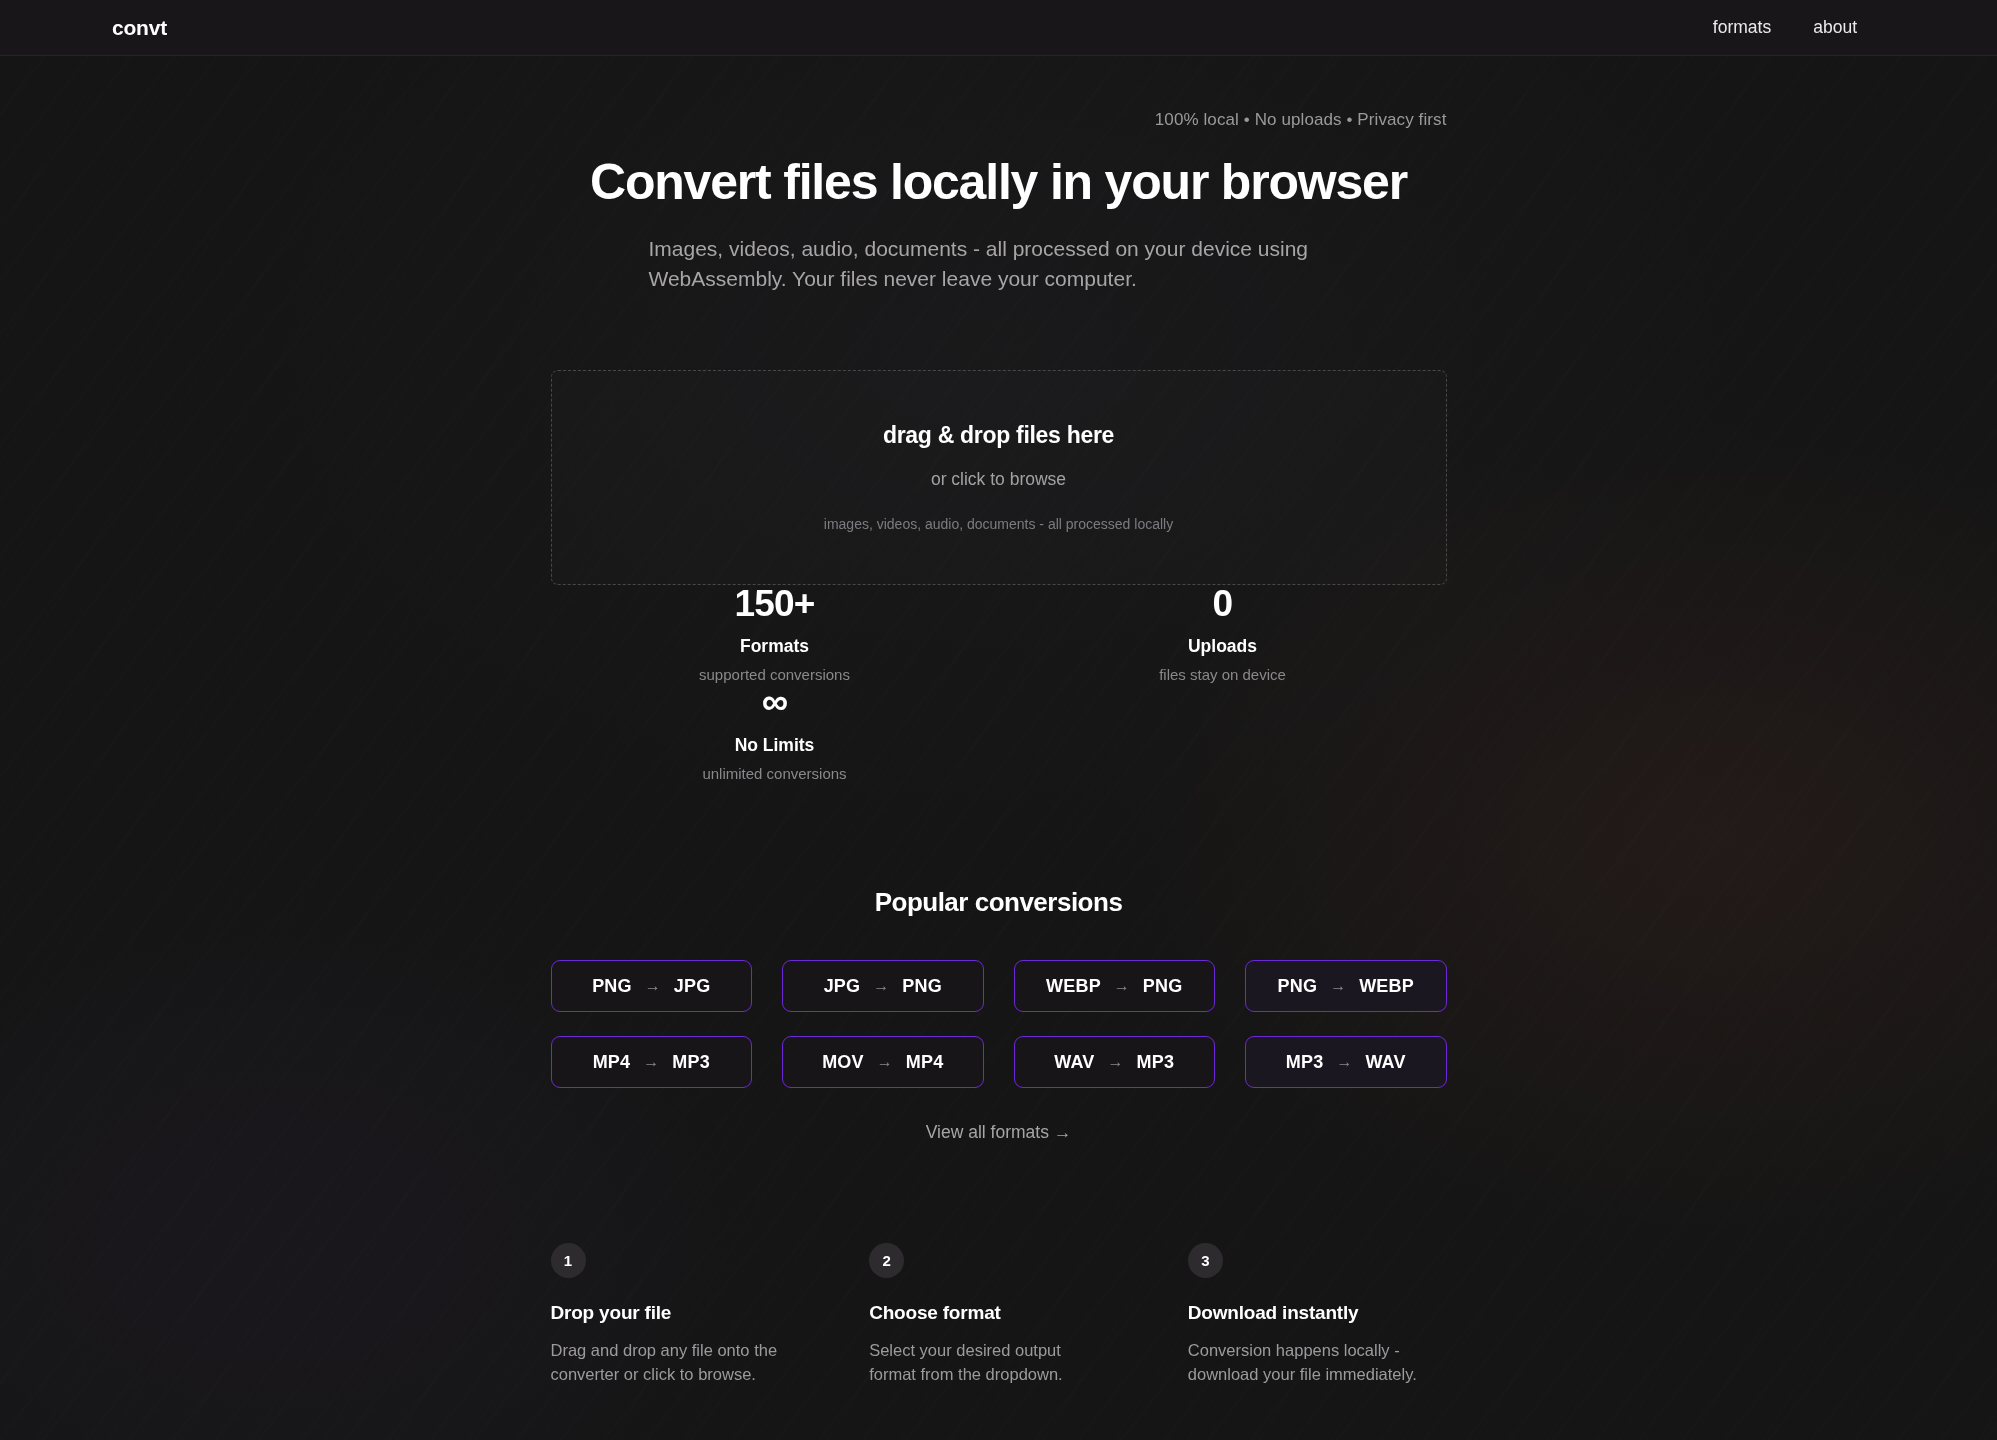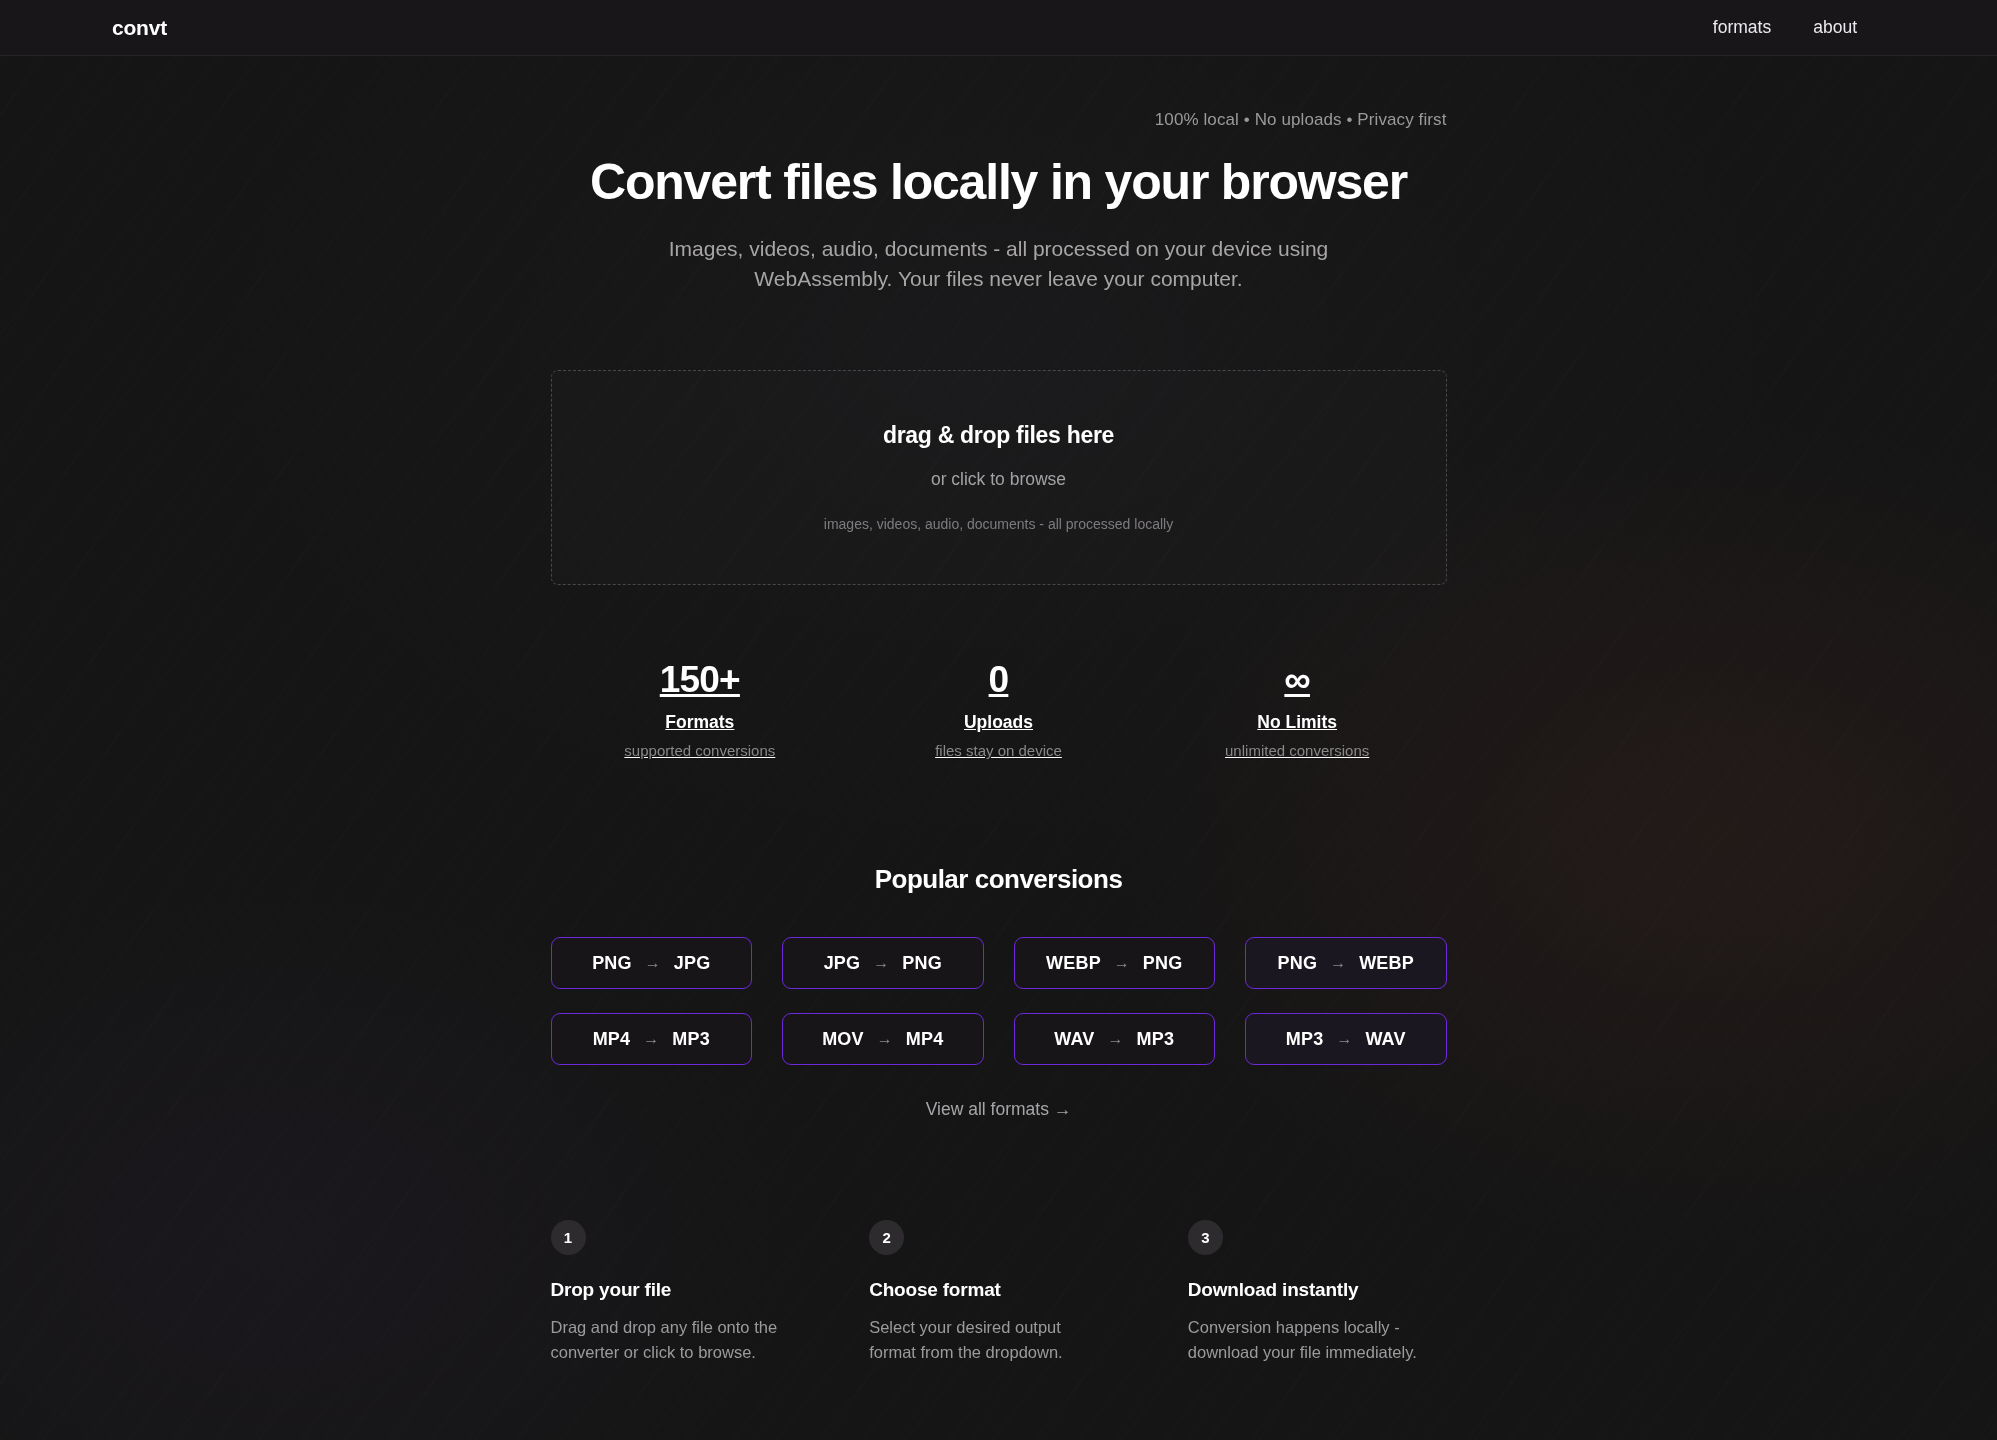--- a/index.html
+++ b/index.html
@@ -102,21 +102,20 @@
   .hero-title {
     text-align: center;
     font-size: 50px;
     line-height: 1.1;
     font-weight: 700;
     letter-spacing: -1.2px;
     color: #ffffff;
     margin-bottom: 24px;
   }
   .hero-sub {
-    text-align: center;
     font-size: 21px;
     line-height: 1.42;
     color: #a8a5a6;
     font-weight: 400;
     max-width: 700px;
     margin: 0 auto;
   }
 
   
   .dropzone {
@@ -143,24 +142,22 @@
     color: #a4a1a5;
   }
   .dz-hint {
     margin-top: 26px;
     font-size: 14px;
     color: #7e7b80;
   }
 
   
   .stats {
-    margin-top: 76px;
     display: grid;
-    grid-template-columns: repeat(3, 1fr);
-    text-decoration: underline;
+    grid-template-columns: repeat(2, 1fr);
   }
   .stat { text-align: center; }
   .stat-value {
     font-size: 37px;
     font-weight: 700;
     color: #ffffff;
     letter-spacing: -0.8px;
     line-height: 1.05;
   }
   .stat-label {

